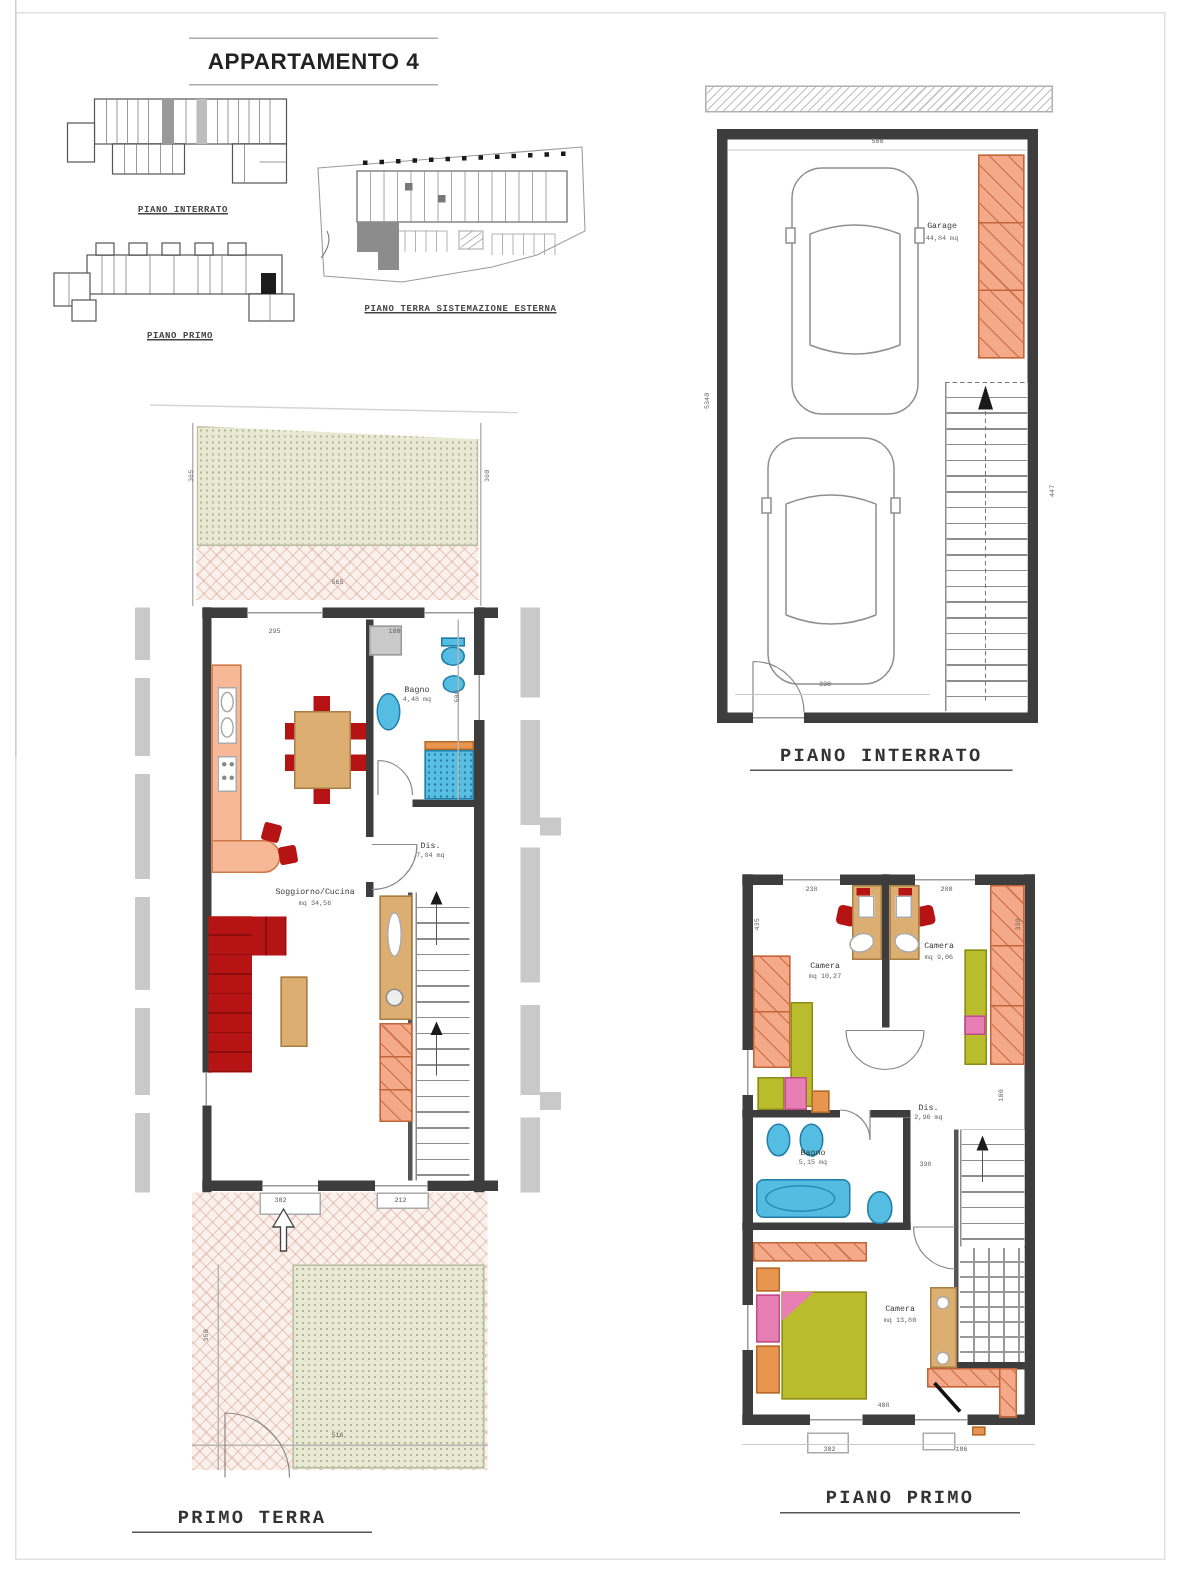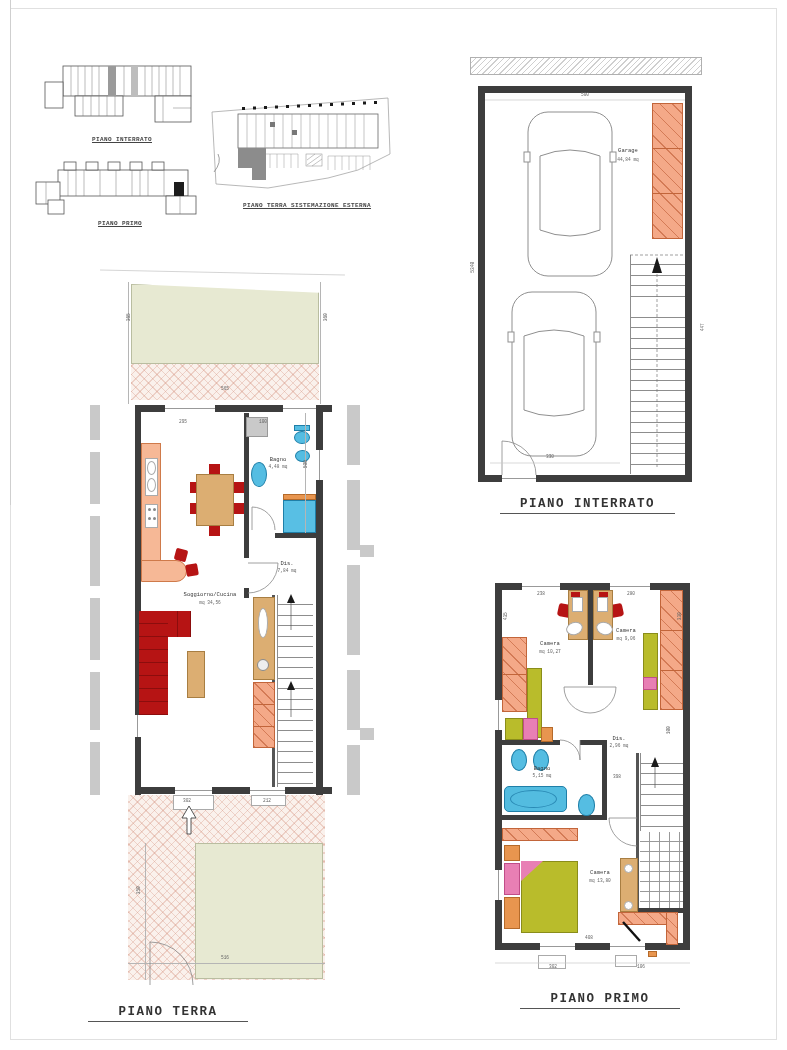--- a/index.html
+++ b/index.html
@@ -48,20 +48,21 @@
   .ell{border-radius:50%;}
 </style>
 </head>
 <body>
 
 <div id="sheet">
 
   <div class="a" style="left:10px;top:8px;width:767px;height:1032px;border:1px solid #e0e0e0;"></div>
   <div class="a" style="left:10px;top:0;width:1px;height:505px;background:#cfcfcf;"></div>
 
+  <div class="a title" style="left:126px;top:25px;width:166px;">APPARTAMENTO 4</div>
 
   <svg class="a" style="left:35px;top:60px;" width="170" height="76" viewBox="0 0 170 76">
     <g stroke="#555" stroke-width="0.8" fill="#fff">
       <rect x="28" y="6" width="128" height="30"></rect>
       <rect x="40" y="36" width="48" height="20"></rect>
       <rect x="120" y="36" width="36" height="26"></rect>
       <rect x="10" y="22" width="18" height="26"></rect>
     </g>
     <g stroke="#777" stroke-width="0.5">
       <path d="M36,6 V36 M43,6 V36 M50,6 V36 M57,6 V36 M64,6 V36 M89,6 V36 M110,6 V36 M117,6 V36 M124,6 V36 M131,6 V36 M138,6 V36 M145,6 V36 M48,36 V56 M56,36 V56 M64,36 V56 M72,36 V56 M80,36 V56 M128,36 V62 M138,48 H156"></path>
@@ -287,21 +288,21 @@
     </g>
     <g>
       <polygon points="199,325 207,325 203,316" fill="#1a1a1a"></polygon>
       <path d="M203,325 V352" stroke="#555" stroke-width="0.7"></path>
       <polygon points="199,412 207,412 203,403" fill="#1a1a1a"></polygon>
       <path d="M203,412 V439" stroke="#555" stroke-width="0.7"></path>
     </g>
     <path d="M99,556 V540 H94 L101,528 L108,540 H103 V556 Z" fill="#fff" stroke="#444" stroke-width="0.9"></path>
   </svg>
 
-  <div class="a cap" style="left:88px;top:1005px;width:160px;">PIANO TERRA</div>
+  <div class="a cap" style="left:88px;top:1005px;width:160px;">PRIMO TERRA</div>
 
   <div class="a wall" style="left:495px;top:583px;width:27px;height:7px;"></div>
   <div class="a wall" style="left:560px;top:583px;width:50px;height:7px;"></div>
   <div class="a wall" style="left:650px;top:583px;width:40px;height:7px;"></div>
   <div class="a wline" style="left:522px;top:586px;width:38px;height:1px;"></div>
   <div class="a wline" style="left:610px;top:586px;width:40px;height:1px;"></div>
   <div class="a wall" style="left:495px;top:583px;width:7px;height:117px;"></div>
   <div class="a wline" style="left:498px;top:700px;width:1px;height:30px;"></div>
   <div class="a wall" style="left:495px;top:730px;width:7px;height:140px;"></div>
   <div class="a wline" style="left:498px;top:870px;width:1px;height:30px;"></div>

